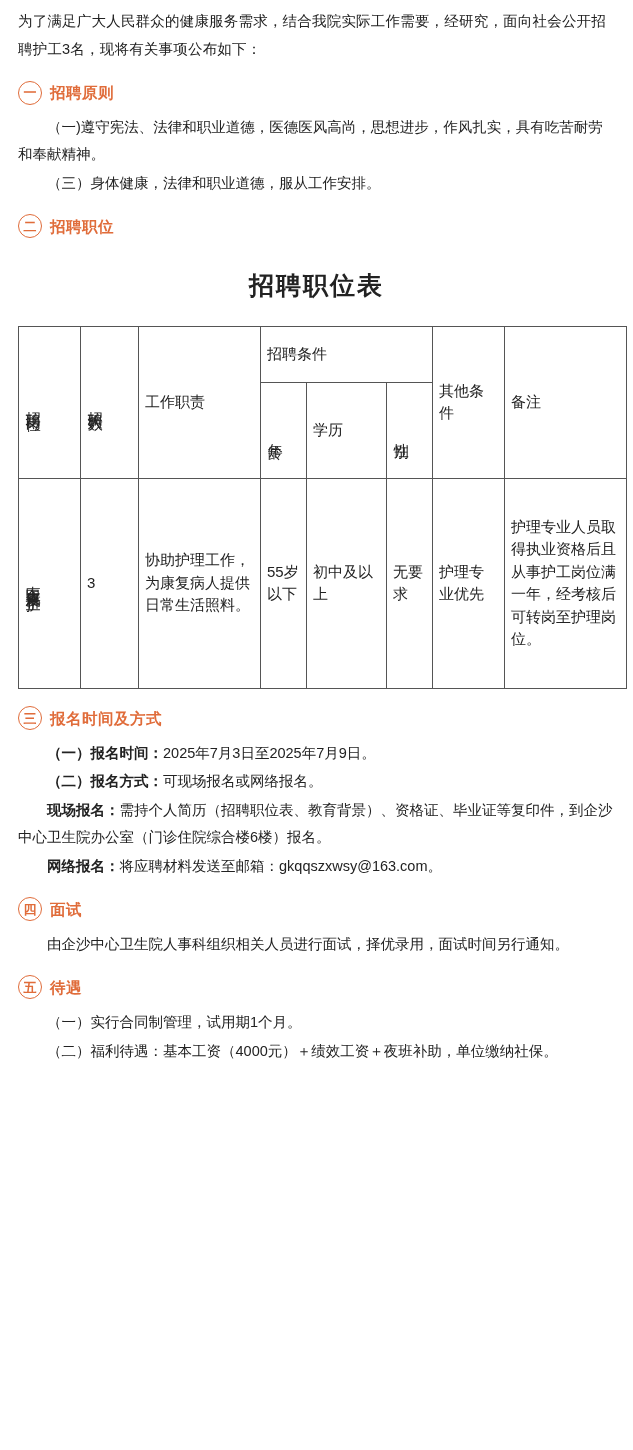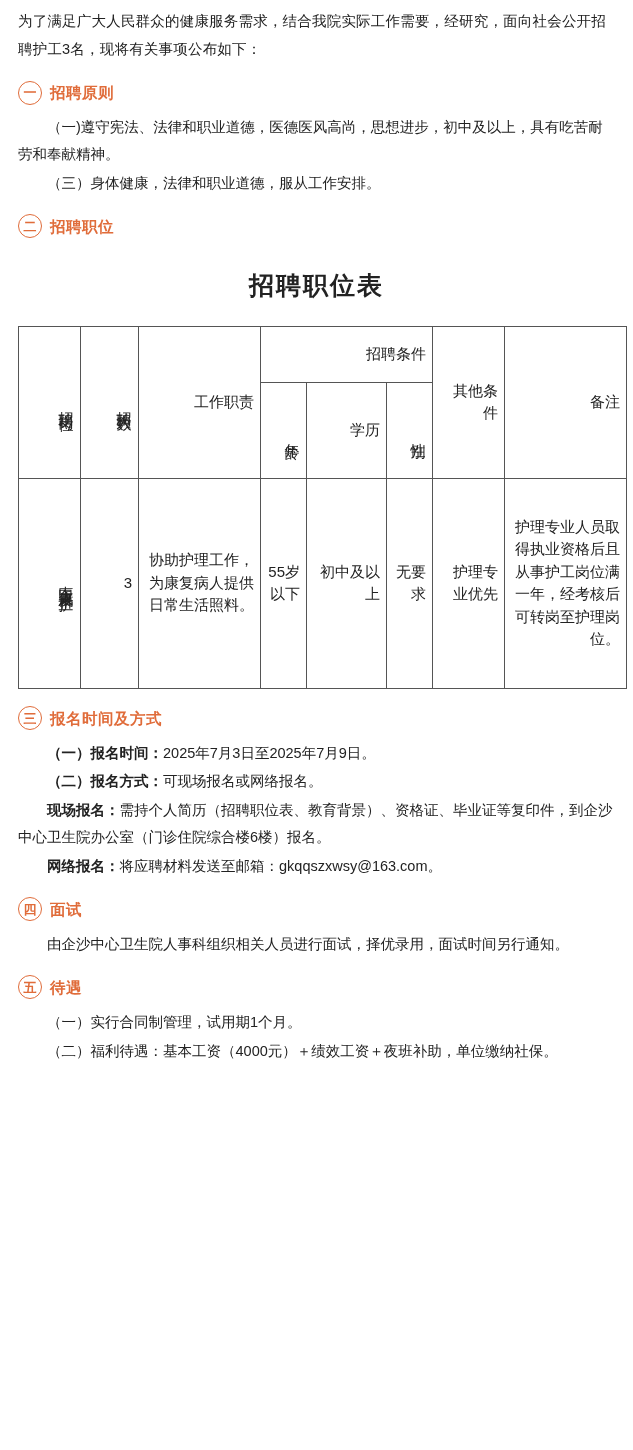--- a/index.html
+++ b/index.html
@@ -71,21 +71,21 @@
     letter-spacing: 2px;
   }
   table.job {
     border-collapse: collapse;
     width: 578px;
     margin: 0 auto 8px auto;
     table-layout: fixed;
   }
   table.job td {
     border: 1px solid #555555;
-    text-align: right;
+    text-align: left;
     vertical-align: middle;
     font-size: 15px;
     padding: 6px 4px;
     line-height: 1.5;
     margin-left: 20px;
   }
   .vtext {
     writing-mode: vertical-rl;
     text-orientation: upright;
     margin: 0 auto;
@@ -113,21 +113,21 @@
 <body>
 
 <div class="page">
 
   <p class="intro">为了满足广大人民群众的健康服务需求，结合我院实际工作需要，经研究，面向社会公开招聘护工3名，现将有关事项公布如下：</p>
 
   <div class="sec-head">
     <span class="sec-num">一</span>
     <span class="sec-title">招聘原则</span>
   </div>
-  <p class="para indent">（一)遵守宪法、法律和职业道德，医德医风高尚，思想进步，初中及以上，具有吃苦耐劳和奉献精神。</p>
+  <p class="para indent">（一)遵守宪法、法律和职业道德，医德医风高尚，思想进步，作风扎实，具有吃苦耐劳和奉献精神。</p>
   <p class="para indent">（三）身体健康，法律和职业道德，服从工作安排。</p>
 
   <div class="sec-head">
     <span class="sec-num">二</span>
     <span class="sec-title">招聘职位</span>
   </div>
 
   <div class="table-title">招聘职位表</div>
 
   <table class="job">

